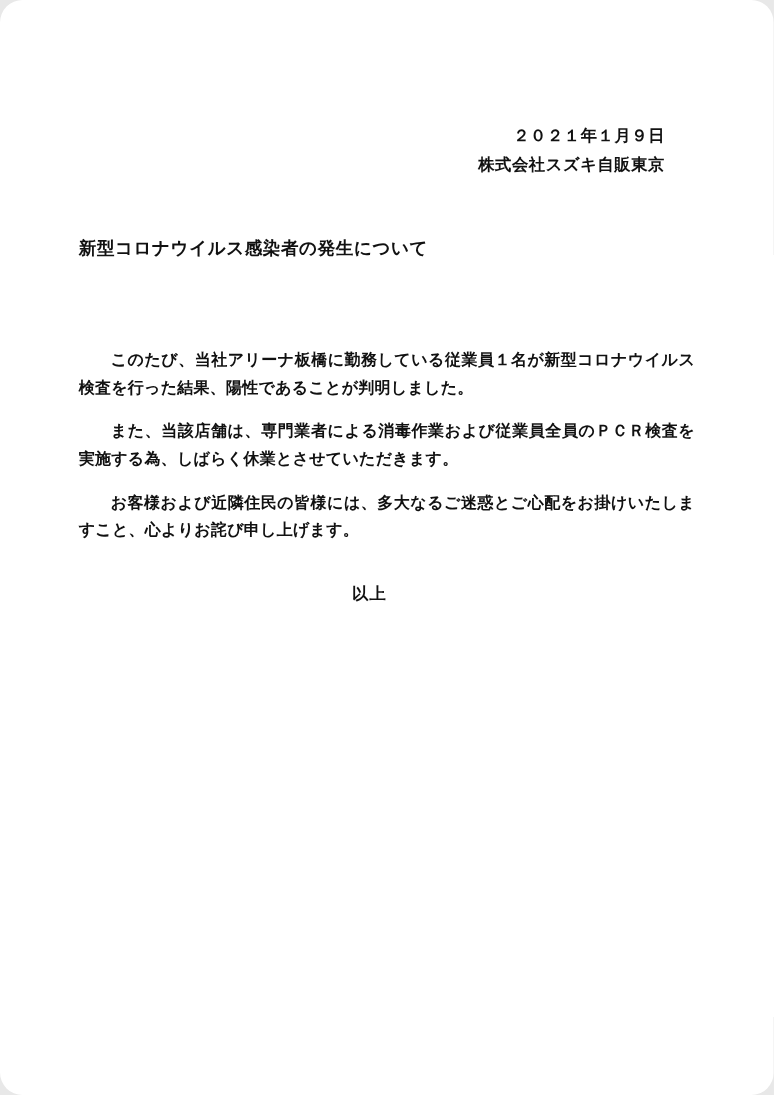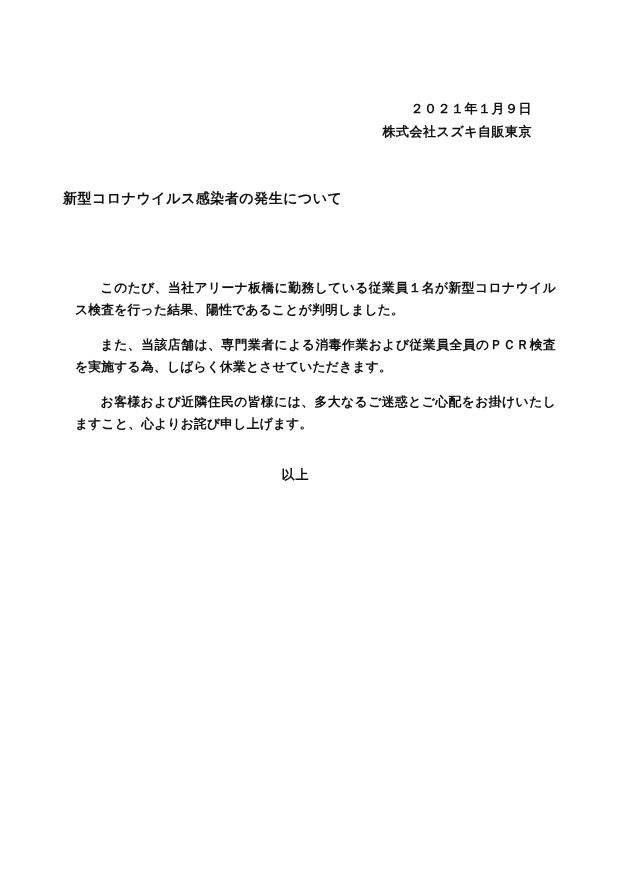--- a/index.html
+++ b/index.html
@@ -12,20 +12,21 @@
     position: relative;
     width: 619px;
     height: 876px;
     margin: 0 auto;
     background: #ffffff;
     color: #111111;
     font-family: "Liberation Sans", "DejaVu Sans", sans-serif;
     font-weight: 700;
     padding: 97px 63px 0 63px;
     overflow: hidden;
+    border-radius: 18px;
   }
   .doc-header {
     text-align: right;
     padding-right: 24px;
     font-size: 13px;
     line-height: 23px;
     letter-spacing: 0.5px;
   }
   .doc-title {
     text-align: left;
@@ -34,21 +35,21 @@
     margin-top: 47px;
   }
   .doc-body {
     margin-top: 69px;
     font-size: 12.8px;
     line-height: 21.5px;
     text-align: justify;
     letter-spacing: 0.2px;
   }
   .doc-body p {
-    margin: 0 0 14px 12px;
+    margin: 0 0 14px 0;
     text-indent: 2em;
   }
   .doc-closing {
     text-align: center;
     padding-right: 28px;
     margin-top: 32px;
     font-size: 13px;
     letter-spacing: 1px;
   }
 </style>

